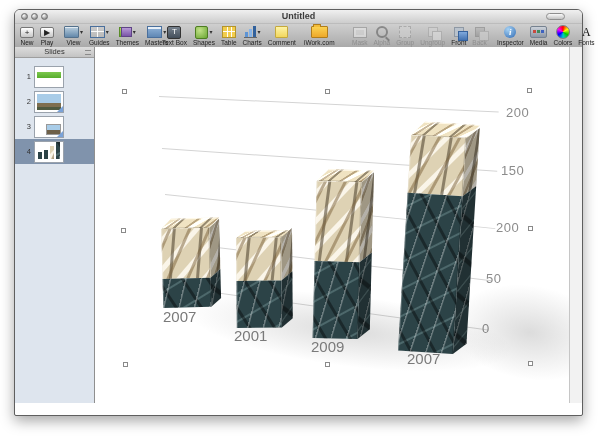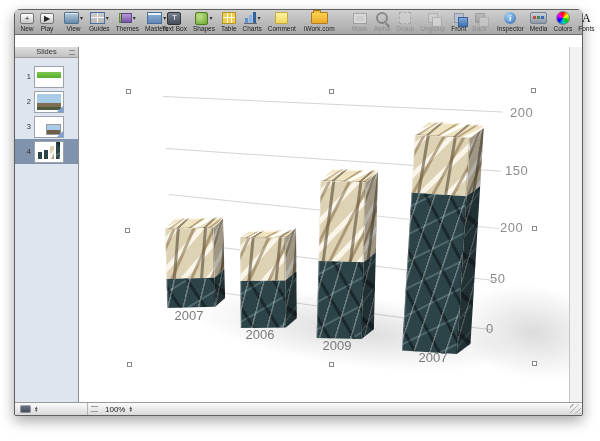--- a/index.html
+++ b/index.html
@@ -63,42 +63,42 @@
                color:#fff;font-family:"Liberation Serif",serif;font-style:italic;font-weight:bold;font-size:9px;line-height:12px;text-align:center;}
   .i-media{width:15px;height:10px;background:linear-gradient(#ccd2da,#8d97a5);border:1px solid #76markup828f;border:1px solid #768290;border-radius:2px;position:relative;}
   .i-media:before{content:"";position:absolute;left:2px;top:3px;width:3px;height:3px;background:#c84a3e;
                   box-shadow:4px 0 0 #3f8a5a,8px 0 0 #3e62c0;}
   .i-colors{width:12px;height:12px;border-radius:50%;border:1px solid #808080;
             background:conic-gradient(#f00,#ff0,#0c0,#0cc,#00f,#f0f,#f00);}
   .i-fonts{font-family:"Liberation Serif",serif;font-size:12px;line-height:13px;color:#111;}
 
   
   #main{position:absolute;left:0;top:37px;right:0;bottom:12px;display:flex;}
-  #sidebar{width:64px;background:#dee5ee;border-right:1px solid #8f8f8f;position:relative;box-sizing:border-box;}
+  #sidebar{width:80px;background:#dee5ee;border-right:1px solid #8f8f8f;position:relative;box-sizing:border-box;}
   #slides-header{height:10px;background:linear-gradient(#dcdcdc,#c3c3c3);border-bottom:1px solid #9e9e9e;
                  font-size:7.5px;color:#333;text-align:center;line-height:10px;position:relative;}
   #slides-header .grip{position:absolute;right:3px;top:3px;width:6px;height:3px;border-top:1px solid #8a8a8a;border-bottom:1px solid #8a8a8a;}
   .slide-row{position:relative;display:flex;align-items:center;height:25px;}
   .slide-row .num{width:16px;text-align:right;font-size:7.5px;color:#333;margin-right:3px;position:relative;}
   .thumb{width:30px;height:22px;background:#fff;border:1px solid #9aa2ac;box-sizing:border-box;position:relative;overflow:hidden;}
   .slide-row.selected{background:#8093ac;}
   .corner-fold{position:absolute;right:0;bottom:0;width:0;height:0;border-left:6px solid transparent;border-bottom:6px solid #7aa2d8;}
   .t1-bar{position:absolute;left:2px;right:2px;top:5px;height:6px;background:linear-gradient(#7cc84e,#57ad2c);}
   .t2-photo{position:absolute;inset:2px;background:linear-gradient(#a8cce8 0 55%,#7e6f50 55% 80%,#4e5a40 80%);}
   .t3-photo{position:absolute;right:2px;bottom:2px;width:13px;height:9px;background:linear-gradient(#a8cce8 0 50%,#6e6048 50%);border:1px solid #999;}
   .t4-bars{position:absolute;left:3px;bottom:3px;display:flex;align-items:flex-end;gap:2px;}
   .t4-bars span{display:block;width:4px;}
 
-  #canvas{flex:1;background:#fff;position:relative;overflow:hidden;margin-left:20px;}
+  #canvas{flex:1;background:#fff;position:relative;overflow:hidden;}
   #vscroll{width:13px;background:#f2f2f2;border-left:1px solid #c6c6c6;position:relative;box-sizing:border-box;}
 
   
   .gl{position:absolute;height:1px;background:#d4d4d4;transform-origin:0 50%;}
   .axlbl{position:absolute;font-size:13px;color:#8c8c8c;letter-spacing:.5px;}
-  .yrlbl{position:absolute;width:44px;text-align:center;font-size:13px;color:#7a7a7a;}
+  .yrlbl{position:absolute;width:44px;text-align:left;font-size:15px;color:#7a7a7a;}
   .handle{position:absolute;width:5px;height:5px;background:#fff;border:1px solid #8a8a8a;box-sizing:border-box;}
 
   .marble-light{background-color:#ded2b4;background-image:
     repeating-linear-gradient(115deg,rgba(122,96,56,0) 0 6px,rgba(122,96,56,.5) 7px 9px,rgba(122,96,56,0) 10px 18px),
     repeating-linear-gradient(96deg,rgba(72,60,40,0) 0 11px,rgba(72,60,40,.55) 12px 14px,rgba(72,60,40,0) 15px 27px),
     repeating-linear-gradient(132deg,rgba(255,251,242,0) 0 5px,rgba(255,251,242,.85) 6px 10px,rgba(255,251,242,0) 11px 19px);}
   .marble-dark{background-color:#2c4347;background-image:
     repeating-linear-gradient(105deg,rgba(255,255,255,0) 0 7px,rgba(255,255,255,.3) 7px 8px,rgba(255,255,255,0) 9px 15px),
     repeating-linear-gradient(58deg,rgba(0,0,0,0) 0 9px,rgba(0,0,0,.4) 10px 12px,rgba(0,0,0,0) 13px 21px),
     repeating-linear-gradient(150deg,rgba(175,215,215,0) 0 10px,rgba(175,215,215,.25) 11px 12px,rgba(175,215,215,0) 13px 24px);}
@@ -124,20 +124,27 @@
   #sb-zoom .zl{font-size:8px;color:#222;}
   #resize-grip{position:absolute;right:1px;bottom:1px;width:11px;height:10px;
     background:repeating-linear-gradient(135deg,transparent 0 2px,#b0b0b0 2px 3px,transparent 3px 4px);}
 </style>
 </head>
 <body>
 
 <div id="stage">
 <div id="win">
 
+  <div id="titlebar">
+    <div class="tl-dot" style="left:6px"></div>
+    <div class="tl-dot" style="left:16px"></div>
+    <div class="tl-dot" style="left:26px"></div>
+    <div id="win-title">Untitled</div>
+    <div id="pill"></div>
+  </div>
 
   <div id="toolbar">
     <div class="tgroup" style="left:2px">
       <div class="titem">
         <div class="ticonrow">
               <div class="i-btn">+</div>
             </div>
         <div class="tlabel">New</div>
       </div>
       <div class="titem">
@@ -383,51 +390,33 @@
         <div class="top marble-light" style="width:55px;height:14px;top:0;transform:skewX(-43deg)"></div>
         <div class="side" style="left:55px;top:14px;width:13px">
           <div class="marble-light" style="width:13px;height:58px"></div>
           <div class="marble-dark" style="width:13px;height:158px"></div>
         </div>
         <div class="front marble-light" style="top:14px;width:55px;height:58px"></div>
         <div class="front marble-dark" style="top:72px;width:55px;height:158px"></div>
       </div>
 
       <div class="yrlbl" style="left:68px;top:261px">2007</div>
-      <div class="yrlbl" style="left:139px;top:280px">2006</div>
+      <div class="yrlbl" style="left:139px;top:280px">2001</div>
       <div class="yrlbl" style="left:216px;top:291px">2009</div>
       <div class="yrlbl" style="left:312px;top:303px">2007</div>
 
       <div class="handle" style="left:27px;top:42px"></div>
       <div class="handle" style="left:230px;top:42px"></div>
       <div class="handle" style="left:432px;top:41px"></div>
       <div class="handle" style="left:26px;top:181px"></div>
       <div class="handle" style="left:433px;top:179px"></div>
       <div class="handle" style="left:28px;top:315px"></div>
       <div class="handle" style="left:230px;top:315px"></div>
       <div class="handle" style="left:433px;top:314px"></div>
 
     </div>
 
     <div id="vscroll"></div>
   </div>
 
-  <div id="statusbar">
-    <div id="sb-left">
-      <div class="sb-slideicon"></div>
-      <div class="stepper">
-            <span>▴</span>
-            <span>▾</span>
-          </div>
-    </div>
-    <div class="sb-grip"></div>
-    <div id="sb-zoom">
-      <span class="zl">100%</span>
-      <div class="stepper">
-            <span>▴</span>
-            <span>▾</span>
-          </div>
-    </div>
-    <div id="resize-grip"></div>
-  </div>
 
 </div>
 </div>
 
 </body></html>

